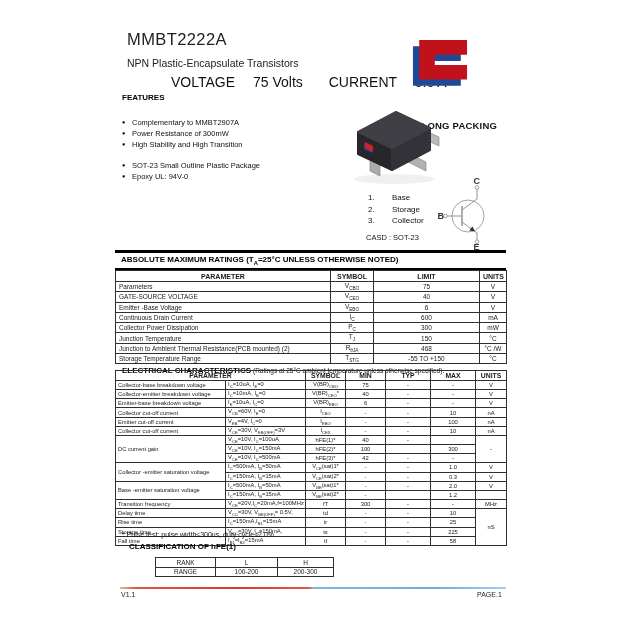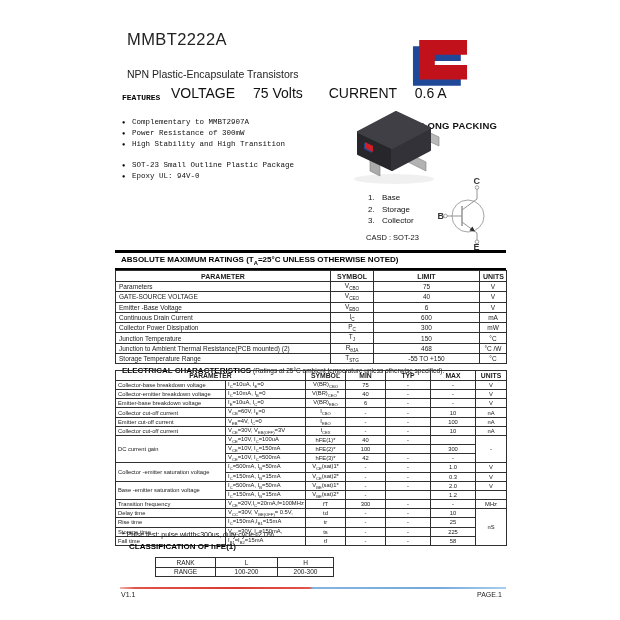--- a/index.html
+++ b/index.html
@@ -6,45 +6,45 @@
   html,body { background:#ffffff; }
   .page {
     position: relative; width: 620px; height: 620px; background:#fff;
     font-family: "Liberation Sans", sans-serif; color:#1a1a1a; overflow: hidden;
   }
   sub { font-size: 0.72em; }
 
   
   .title-block { position:absolute; left:127px; top:30px; }
   .part-number { font-size:16.5px; font-weight:500; letter-spacing:0.4px; color:#222; }
-  .subtitle { font-size:10.5px; margin-top:19px; color:#222; }
+  .subtitle { font-size:10.5px; margin-top:8px; color:#222; }
   .spec-line { font-size:14px; font-weight:400; margin-top:5px; color:#111;margin-left:44px; }
   .spec-line .gap-s { margin-left:14px; }
   .spec-line .gap-l { margin-left:22px; }
 
   .logo { position:absolute; left:403px; top:38px; width:74px; height:52px; }
   .brand { position:absolute; left:387px; top:88px; font-size:9.5px; font-weight:700; white-space:nowrap; letter-spacing:0.2px; color:#111;margin-top:32px; }
   .brand .red { color:#c1121c; }
   .brand .blue { color:#1f4898; }
 
   
-  .sec { position:absolute; left:122px; width:215px;font-family:Liberation Mono, monospace; }
+  .sec { position:absolute; left:122px; width:215px; }
   .sec-features { top:93px; }
   .sec-mech { top:145px; }
   .sec-title { font-size:8px; font-weight:700; color:#000; }
   .bullet-list { margin-top:15px; list-style:none; }
   .bullet-list li { position:relative; font-size:7.5px; line-height:11px; padding-left:10px; color:#111; }
   .bullet-list li::before { content:"●"; position:absolute; left:0; top:0; font-size:5.5px; color:#000; }
 
   
   .pkg-img { position:absolute; left:342px; top:100px; width:105px; height:88px; }
   .pins { position:absolute; left:368px; top:192px; font-size:8px; line-height:11.5px; color:#111; }
   .pin-row { display:flex; }
   .pin-num { width:14px; }
-  .pin-name { }
+  .pin-name { margin-left:10px; }
   .casd { position:absolute; left:366px; top:233px; font-size:7.5px; color:#111;text-align:center; }
   .npn-symbol { position:absolute; left:437px; top:176px; width:72px; height:74px; }
 
   
   .amr-head { position:absolute; left:115px; top:250px; width:391px;
     border-top:3px solid #000; border-bottom:2.5px solid #000; padding:2px 0 2px 6px;
     font-size:8px; font-weight:700; color:#000; }
   table { border-collapse:collapse; table-layout:fixed; }
   .amr-table { position:absolute; left:115px; top:270px; width:391px; }
   .amr-table th, .amr-table td { border:0.8px solid #2f2f2f; text-align:center; vertical-align:middle; padding:0 3px; }

